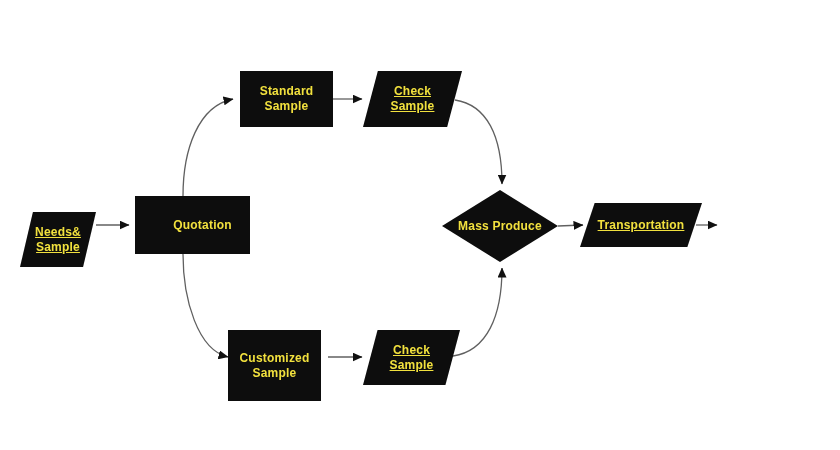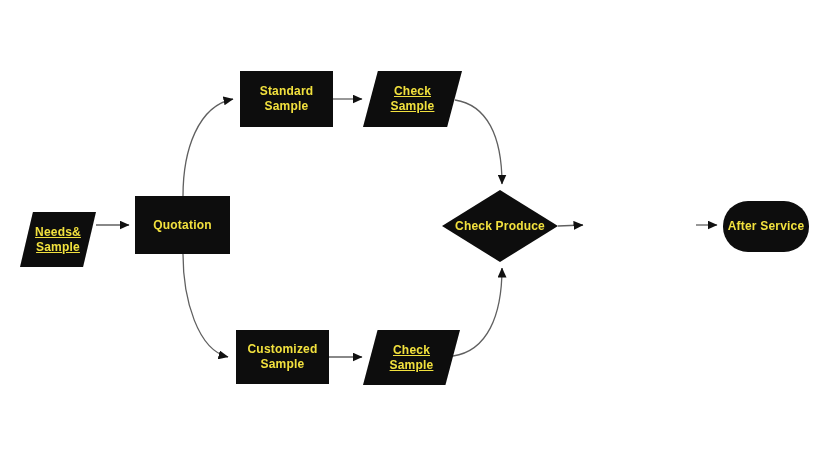--- a/index.html
+++ b/index.html
@@ -35,24 +35,24 @@
     text-decoration: underline;
   }
   .diamond {
     clip-path: polygon(50% 0%, 100% 50%, 50% 100%, 0% 50%);
   }
   .stadium {
     border-radius: 25px;
   }
   
   #n-needs        { left: 20px;  top: 212px; width: 76px;  height: 55px; clip-path: polygon(17% 0%, 100% 0%, 83% 100%, 0% 100%); }
-  #n-quotation    { left: 135px; top: 196px; width: 95px;  height: 58px; }
+  #n-quotation    { left: 135px; top: 196px; width: 95px;  height: 58px; padding-left: 20px; }
   #n-standard     { left: 240px; top: 71px;  width: 93px;  height: 56px; }
   #n-check-top    { left: 363px; top: 71px;  width: 99px;  height: 56px; }
-  #n-customized   { left: 236px; top: 330px; width: 93px;  height: 54px; }
+  #n-customized   { left: 228px; top: 330px; width: 93px;  height: 71px; }
   #n-check-bottom { left: 363px; top: 330px; width: 97px;  height: 55px; }
   #n-mass         { left: 442px; top: 190px; width: 116px; height: 72px; }
   #n-transport    { left: 580px; top: 203px; width: 122px; height: 44px; clip-path: polygon(12% 0%, 100% 0%, 88% 100%, 0% 100%); }
   #n-after        { left: 723px; top: 201px; width: 86px;  height: 51px; }
   .connector {
     stroke: #606060;
     stroke-width: 1.3;
     fill: none;
   }
 </style>
@@ -103,21 +103,21 @@
     <span>Customized</span>
     <span>Sample</span>
   </div>
 
   <div id="n-check-bottom" class="node parallelogram">
     <span>Check</span>
     <span>Sample</span>
   </div>
 
   <div id="n-mass" class="node diamond">
-    <span>Check Produce</span>
+    <span>Mass Produce</span>
   </div>
 
+  <div id="n-transport" class="node parallelogram">
+    <span>Transportation</span>
+  </div>
 
-  <div id="n-after" class="node stadium">
-    <span>After Service</span>
-  </div>
 
 </div>
 
 </body></html>

